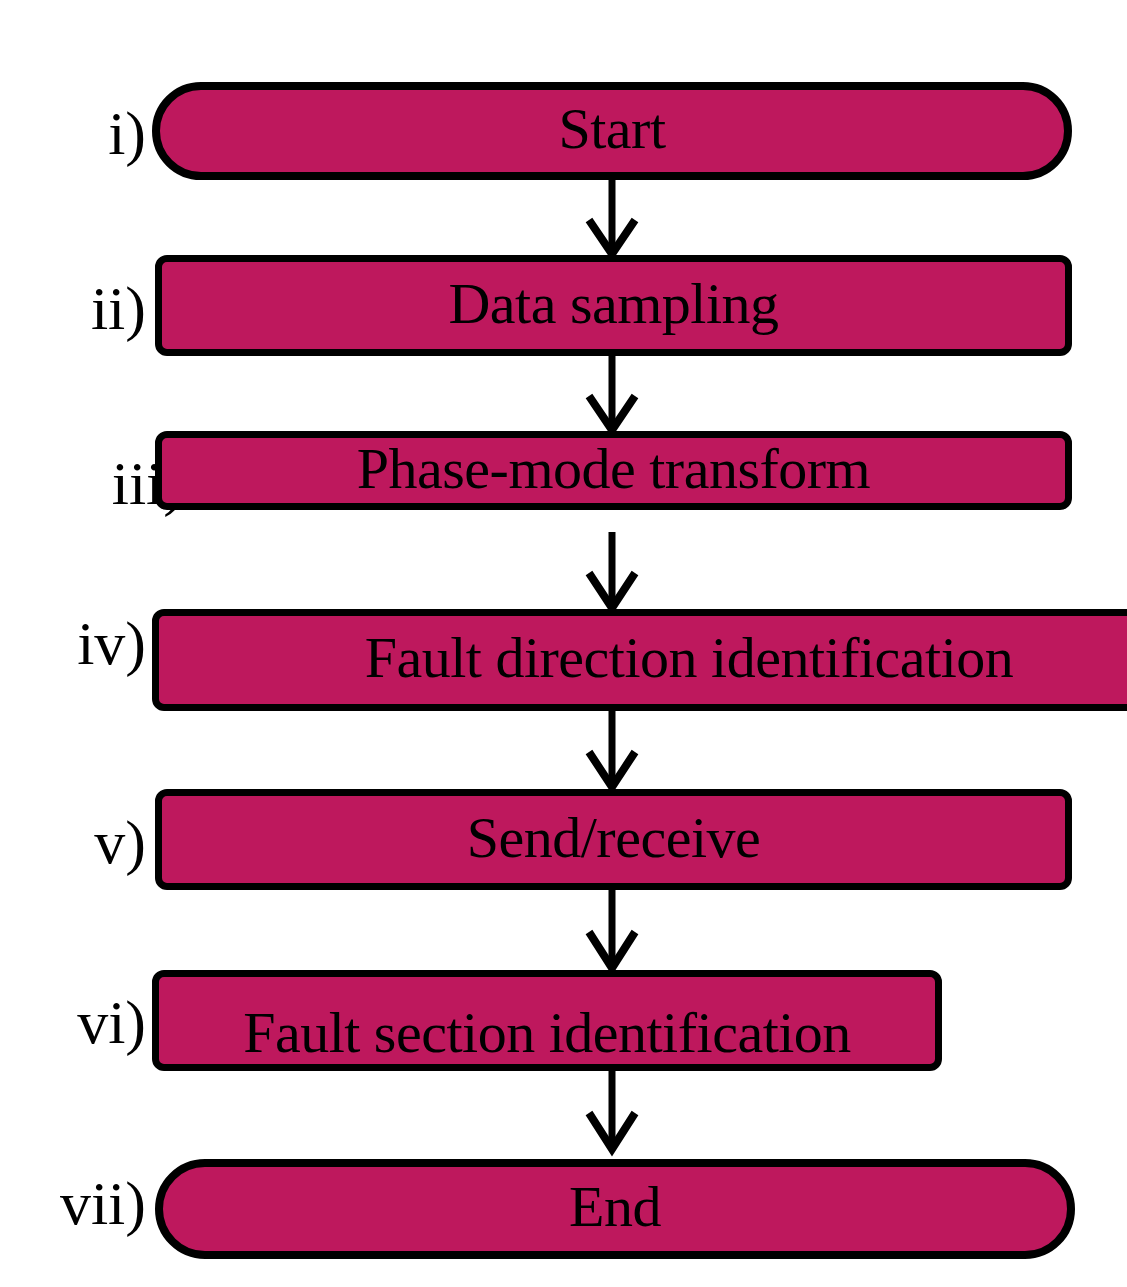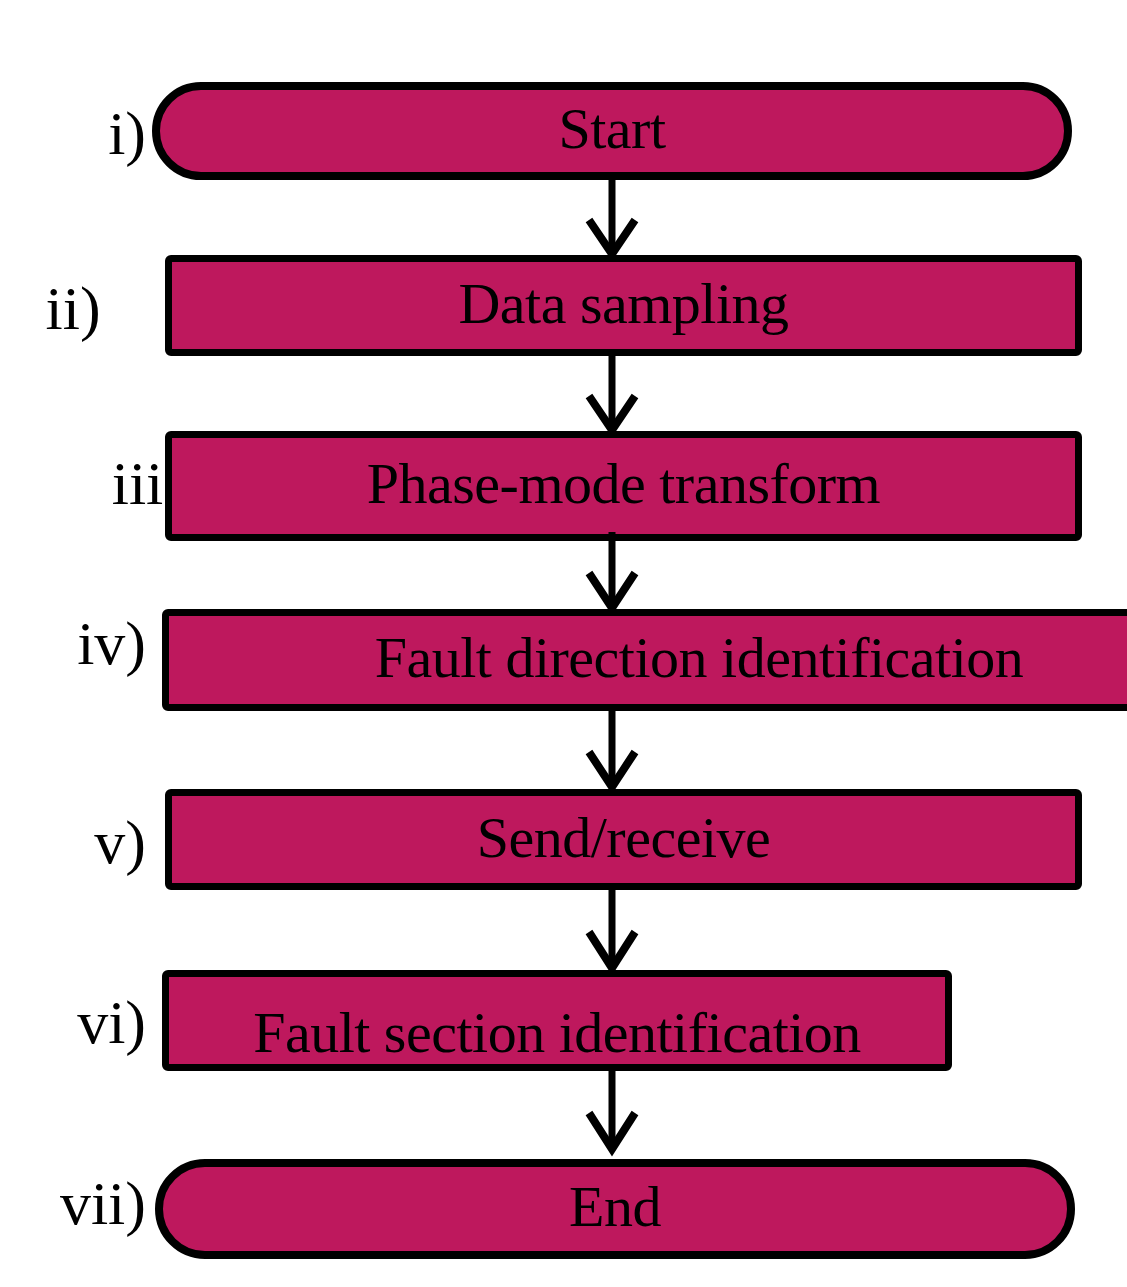--- a/index.html
+++ b/index.html
@@ -43,23 +43,22 @@
     background: #be185d;
     display: flex;
     align-items: center;
     justify-content: center;
   }
   .node.terminal {
     border-radius: 999px;
     border-width: 8px;
   }
   .node.process {
-    border-radius: 6px;
+    border-radius: 12px;
     border-width: 7px;
-    margin-left: 10px;
   }
   .node-text {
     font-family: "Liberation Serif", "DejaVu Serif", serif;
     font-size: 58px;
     line-height: 1;
     color: #000000;
     white-space: nowrap;
     letter-spacing: -0.5px;
     transform: translateY(-2px);
   }
@@ -84,34 +83,34 @@
     <span class="node-text">Start</span>
   </div>
 
   <div class="connector" style="left:577px; top:180px;">
     <svg width="70" height="76" viewBox="0 0 70 76">
       <line x1="35" y1="0" x2="35" y2="74" stroke="#000" stroke-width="7"></line>
       <polyline points="12,40 35,74 58,40" fill="none" stroke="#000" stroke-width="8" stroke-linecap="butt" stroke-linejoin="miter"></polyline>
     </svg>
   </div>
 
-  <div class="step-label" style="top:277px;text-align:center;">ii)</div>
+  <div class="step-label" style="top:277px;">ii)</div>
   <div class="node process" style="left:155px; top:255px; width:917px; height:101px;">
     <span class="node-text">Data sampling</span>
   </div>
 
   <div class="connector" style="left:577px; top:356px;">
     <svg width="70" height="76" viewBox="0 0 70 76">
       <line x1="35" y1="0" x2="35" y2="74" stroke="#000" stroke-width="7"></line>
       <polyline points="12,40 35,74 58,40" fill="none" stroke="#000" stroke-width="8" stroke-linecap="butt" stroke-linejoin="miter"></polyline>
     </svg>
   </div>
 
   <div class="step-label" style="top:452px;padding-left:38px;">iii)</div>
-  <div class="node process" style="left:155px; top:431px; width:917px; height:110px;">
+  <div class="node process" style="left:155px; top:431px; width:917px; height:79px;">
     <span class="node-text">Phase-mode transform</span>
   </div>
 
   <div class="connector" style="left:577px; top:532px;">
     <svg width="70" height="78" viewBox="0 0 70 78">
       <line x1="35" y1="0" x2="35" y2="76" stroke="#000" stroke-width="7"></line>
       <polyline points="12,41 35,76 58,41" fill="none" stroke="#000" stroke-width="8" stroke-linecap="butt" stroke-linejoin="miter"></polyline>
     </svg>
   </div>
 

